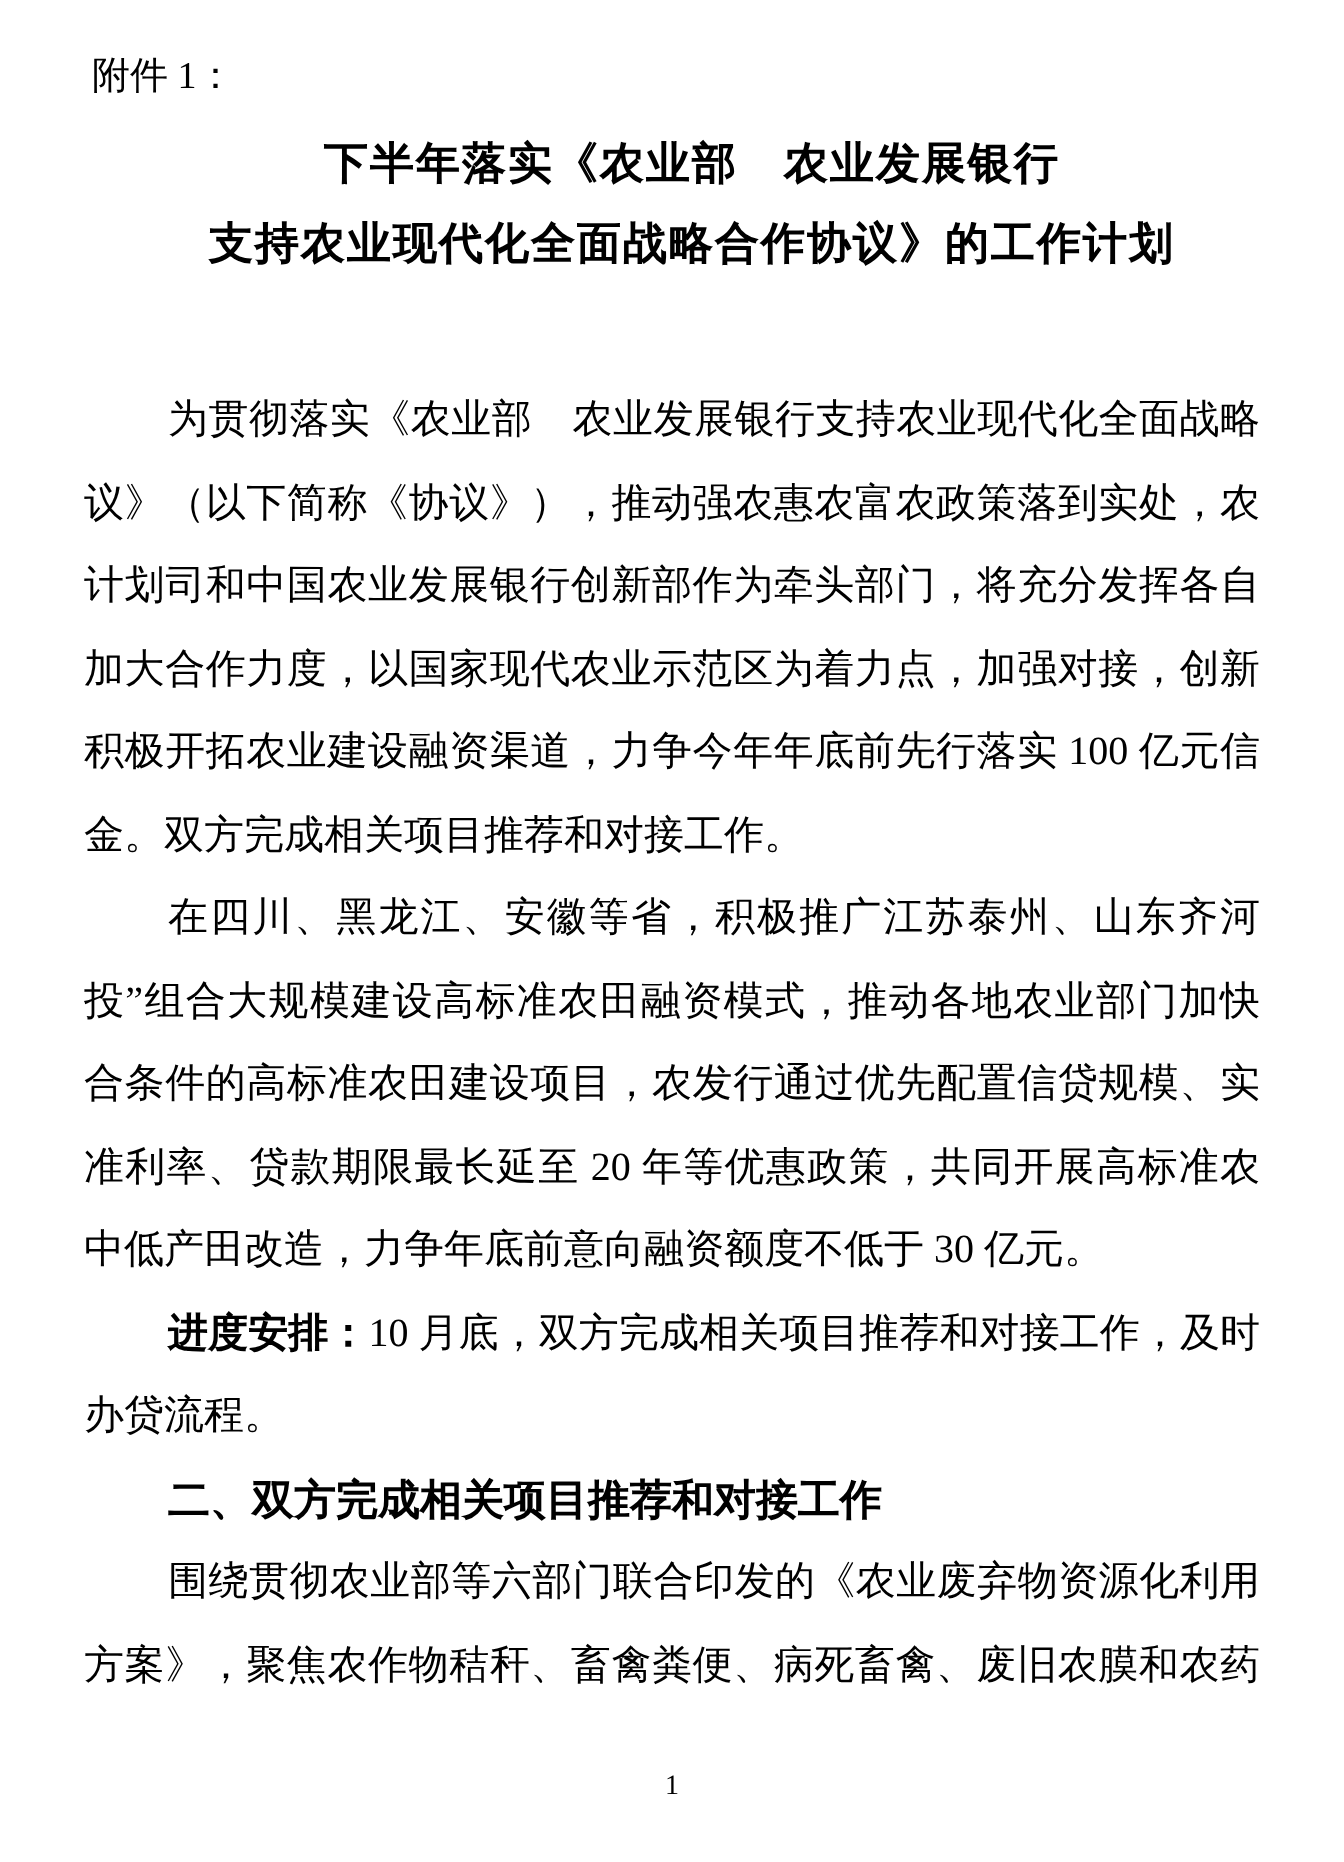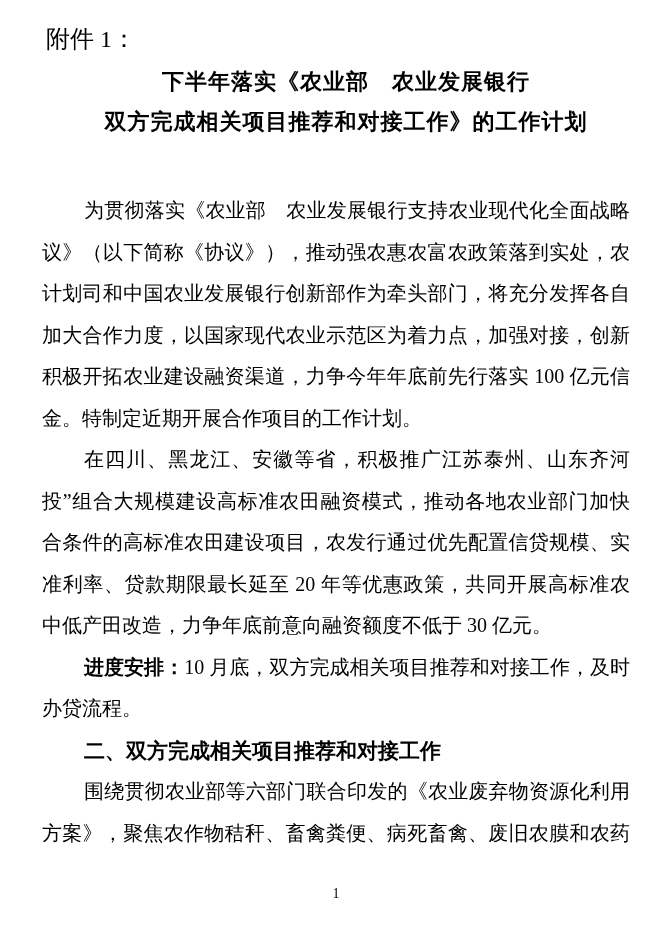--- a/index.html
+++ b/index.html
@@ -13,21 +13,21 @@
     height: 931px;
     background: #ffffff;
     color: #000000;
     font-family: "Liberation Serif", serif;
     overflow: hidden;
   }
   .attachment {
     position: absolute;
     top: 26px;
     left: 46px;
-    font-size: 24px;
+    font-size: 19px;
     line-height: 26px;
   }
   .title-block {
     position: absolute;
     top: 62px;
     left: 0;
     right: 0;
     text-align: center;
     font-weight: bold;
     font-size: 22px;
@@ -78,30 +78,30 @@
   }
 </style>
 </head>
 <body>
 
 <div class="page">
   <div class="attachment">附件 1：</div>
 
   <div class="title-block">
     <div>下半年落实《农业部　农业发展银行</div>
-    <div>双方完成相关项目推荐和对接工作》的工作计划</div>
+    <div>支持农业现代化全面战略合作协议》的工作计划</div>
   </div>
 
   <div class="doc-body">
       <div class="line indent just">为贯彻落实《农业部　农业发展银行支持农业现代化全面战略合作协</div>
       <div class="line just">议》（以下简称《协议》），推动强农惠农富农政策落到实处，农业部发展</div>
       <div class="line just">计划司和中国农业发展银行创新部作为牵头部门，将充分发挥各自优势，</div>
       <div class="line just">加大合作力度，以国家现代农业示范区为着力点，加强对接，创新模式，</div>
       <div class="line just">积极开拓农业建设融资渠道，力争今年年底前先行落实 100 亿元信贷资</div>
-      <div class="line">金。特制定近期开展合作项目的工作计划。</div>
+      <div class="line">金。双方完成相关项目推荐和对接工作。</div>
       <div class="line indent just">在四川、黑龙江、安徽等省，积极推广江苏泰州、山东齐河等“债贷</div>
       <div class="line just">投”组合大规模建设高标准农田融资模式，推动各地农业部门加快组织符</div>
       <div class="line just">合条件的高标准农田建设项目，农发行通过优先配置信贷规模、实行基</div>
       <div class="line just">准利率、贷款期限最长延至 20 年等优惠政策，共同开展高标准农田建设、</div>
       <div class="line">中低产田改造，力争年底前意向融资额度不低于 30 亿元。</div>
       <div class="line indent just"><b class="lead">进度安排：</b>10 月底，双方完成相关项目推荐和对接工作，及时启动</div>
       <div class="line">办贷流程。</div>
       <div class="line heading">二、双方完成相关项目推荐和对接工作</div>
       <div class="line indent just">围绕贯彻农业部等六部门联合印发的《农业废弃物资源化利用试点</div>
       <div class="line just">方案》，聚焦农作物秸秆、畜禽粪便、病死畜禽、废旧农膜和农药包装物</div>

